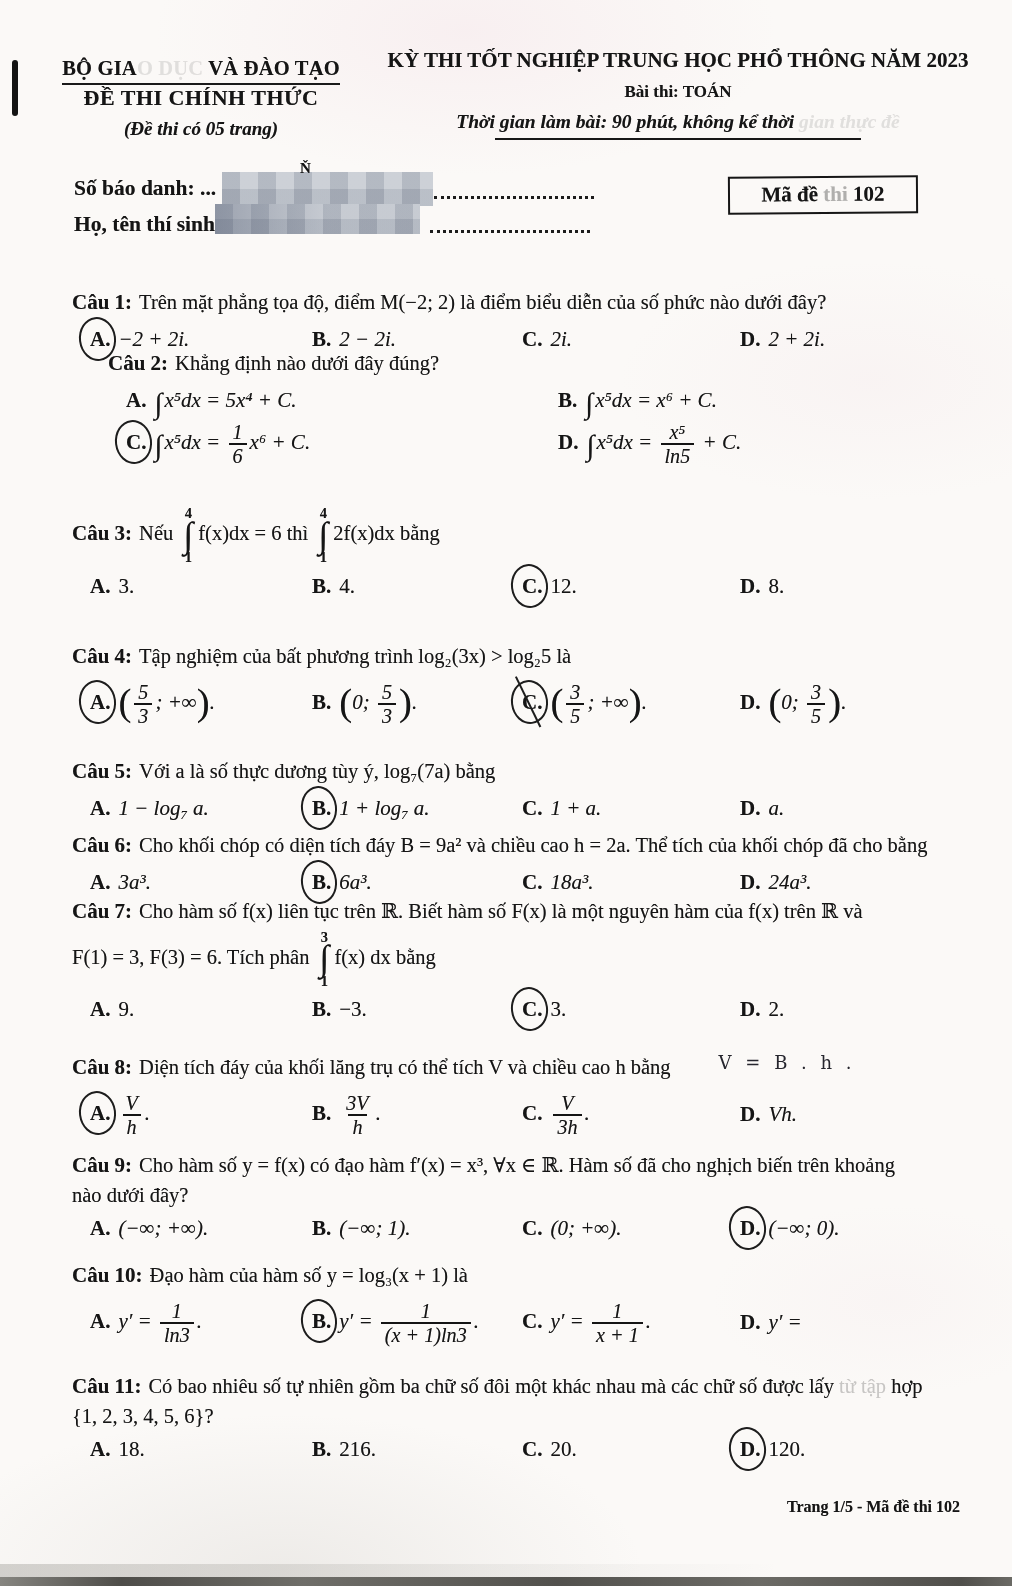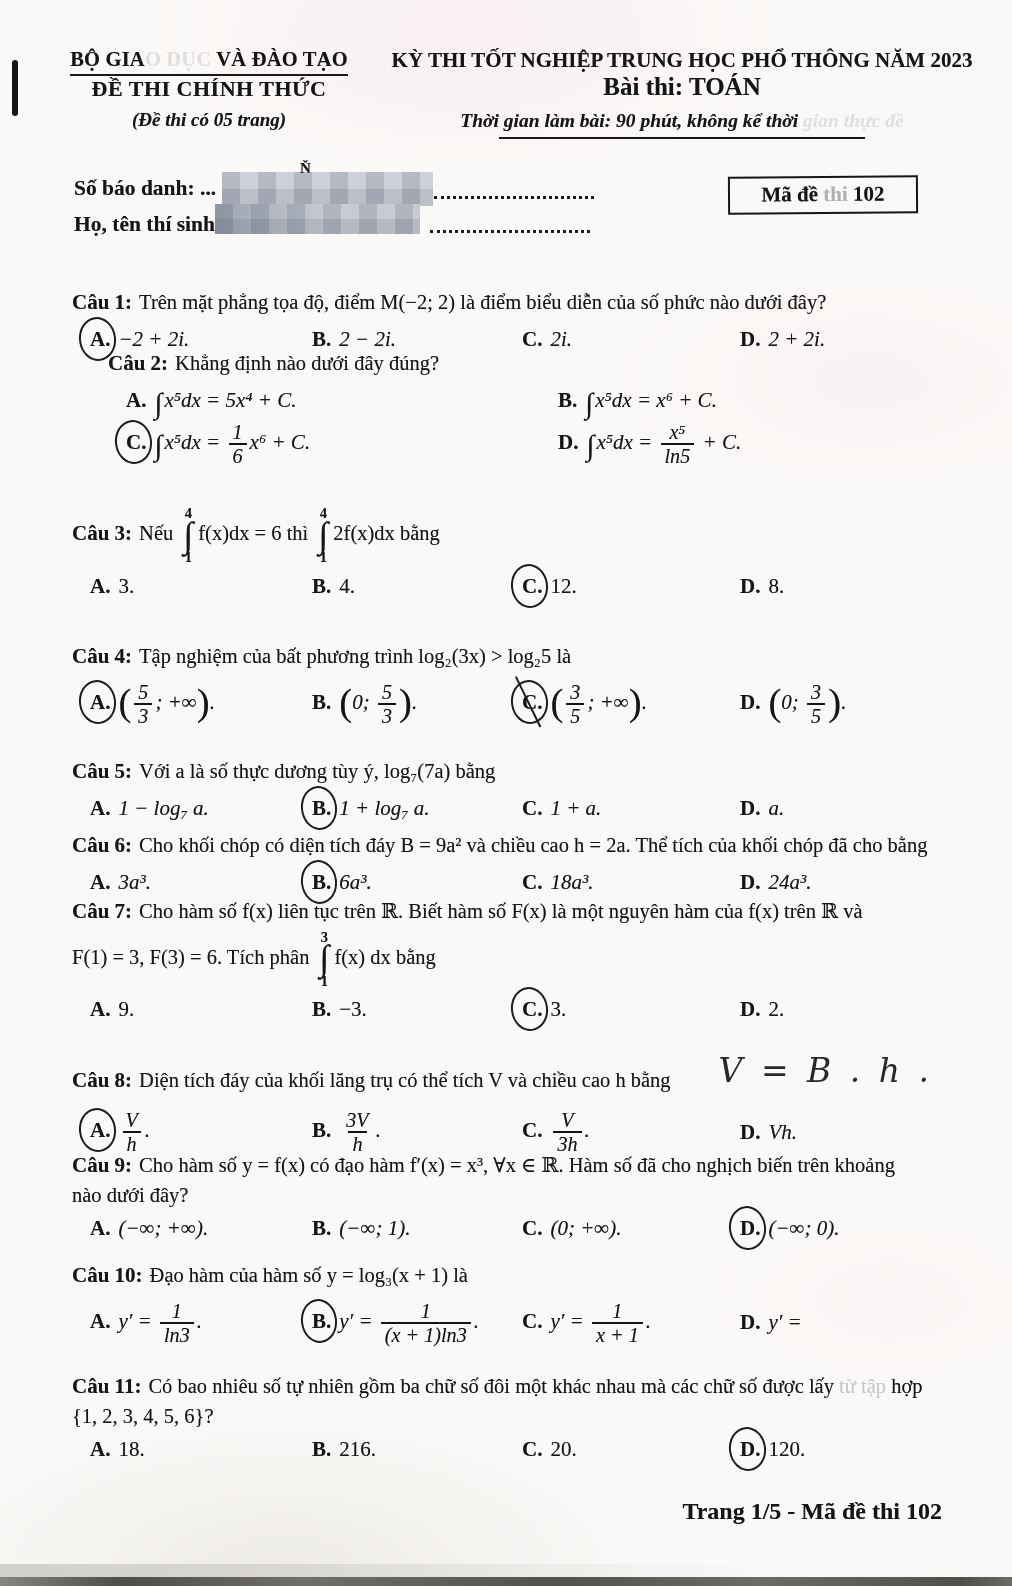--- a/index.html
+++ b/index.html
@@ -9,28 +9,28 @@
     background:
       radial-gradient(520px 240px at 46% 2%, rgba(236,200,214,.20), transparent 60%),
       radial-gradient(420px 200px at 86% 24%, rgba(233,206,216,.13), transparent 60%),
       radial-gradient(300px 160px at 88% 82%, rgba(233,206,216,.10), transparent 60%),
       radial-gradient(600px 260px at 28% 99%, rgba(185,181,174,.20), transparent 60%),
       #fbf9f7;}
   .fade{opacity:.22;} .fade-xx{opacity:.11;} .fade-md{opacity:.32;}
   .tick{position:absolute;left:12px;top:60px;width:6px;height:56px;background:#141414;border-radius:3px;}
 
   
-  .hdr{position:absolute;top:48px;left:58px;right:36px;display:flex;}
+  .hdr{position:absolute;top:48px;left:50px;right:36px;display:flex;align-items:flex-end;}
   .hdr-left{width:302px;text-align:center;}
   .ministry{display:inline-block;font-weight:bold;font-size:20.5px;letter-spacing:.2px;padding-bottom:3px;border-bottom:2px solid #1a1a1a;}
   .official{font-weight:bold;font-size:22px;margin-top:0px;letter-spacing:.5px;}
   .pagesnote{font-weight:bold;font-style:italic;font-size:19px;margin-top:7px;}
   .hdr-right{flex:1;text-align:center;padding-left:28px;}
   .examtitle{font-weight:bold;font-size:21px;}
-  .subject{font-weight:bold;font-size:25px;}
+  .subject{font-weight:bold;font-size:17px;margin-top:9px;}
   .duration{font-weight:bold;font-style:italic;font-size:19.5px;margin-top:9px;}
   .dur-underline{width:366px;border-bottom:2.4px solid #171717;margin:5px auto 0;}
 
   
   .candidate{position:absolute;top:170px;left:74px;width:620px;font-weight:bold;font-size:21.5px;}
   .cline{height:36px;line-height:36px;white-space:nowrap;}
   .redact{position:absolute;background-color:#c0c5cd;
     background-image:
       repeating-linear-gradient(90deg, rgba(70,80,100,.14) 0 18px, rgba(255,255,255,.12) 18px 36px),
       repeating-linear-gradient(0deg, rgba(70,80,100,.12) 0 17px, rgba(255,255,255,.10) 17px 34px);}
@@ -61,24 +61,24 @@
   .bint{display:inline-flex;flex-direction:column;align-items:center;vertical-align:middle;margin:0 5px;line-height:1;}
   .bint .lim{font-size:14.5px;font-weight:bold;font-style:normal;}
   .bint .g{font-size:36px;line-height:.82;font-style:normal;}
   .ig{font-size:29px;line-height:0;vertical-align:-6px;margin-right:2px;font-style:normal;display:inline-block;}
   .bp{font-size:1.85em;font-weight:400;line-height:0;vertical-align:middle;position:relative;top:-2px;font-style:normal;}
   .mark-c{position:relative;display:inline-block;}
   .mark-c::before{content:"";position:absolute;left:-11px;top:-10px;right:-6px;bottom:-9px;
     border:2.6px solid #1d1d1d;border-radius:50%;transform:rotate(-7deg);}
   .mark-x::after{content:"";position:absolute;left:-22px;right:-14px;top:46%;
     border-top:2.7px solid #1d1d1d;transform:rotate(64deg);}
-  .hand{font-family:"DejaVu Serif",serif;font-style:italic;font-weight:400;font-size:33px;
+  .hand{font-family:"DejaVu Serif",serif;font-weight:400;font-size:18px;
     margin-left:48px;letter-spacing:4px;position:relative;top:-5px;color:#26262e;text-shadow:none;}
 
-  .footer{position:absolute;top:1498px;right:70px;font-size:24px;font-weight:bold;margin-left:26px;}
+  .footer{position:absolute;top:1498px;right:52px;font-size:16px;font-weight:bold;margin-left:26px;}
   .bsmudge{position:absolute;left:0;bottom:8px;width:780px;height:14px;
     background:linear-gradient(90deg,rgba(122,120,113,.30),rgba(122,120,113,.10) 60%,transparent);}
   .bstrip{position:absolute;left:0;right:0;bottom:0;height:9px;
     background:linear-gradient(90deg,#868580,#4e4d49 12%,#6f6e69 30%,#52514d 55%,#6c6b66 75%,#504f4b 95%,#6b6a65);}
 </style>
 </head>
 <body>
 
 <div class="page">
   <div class="tick"></div>

